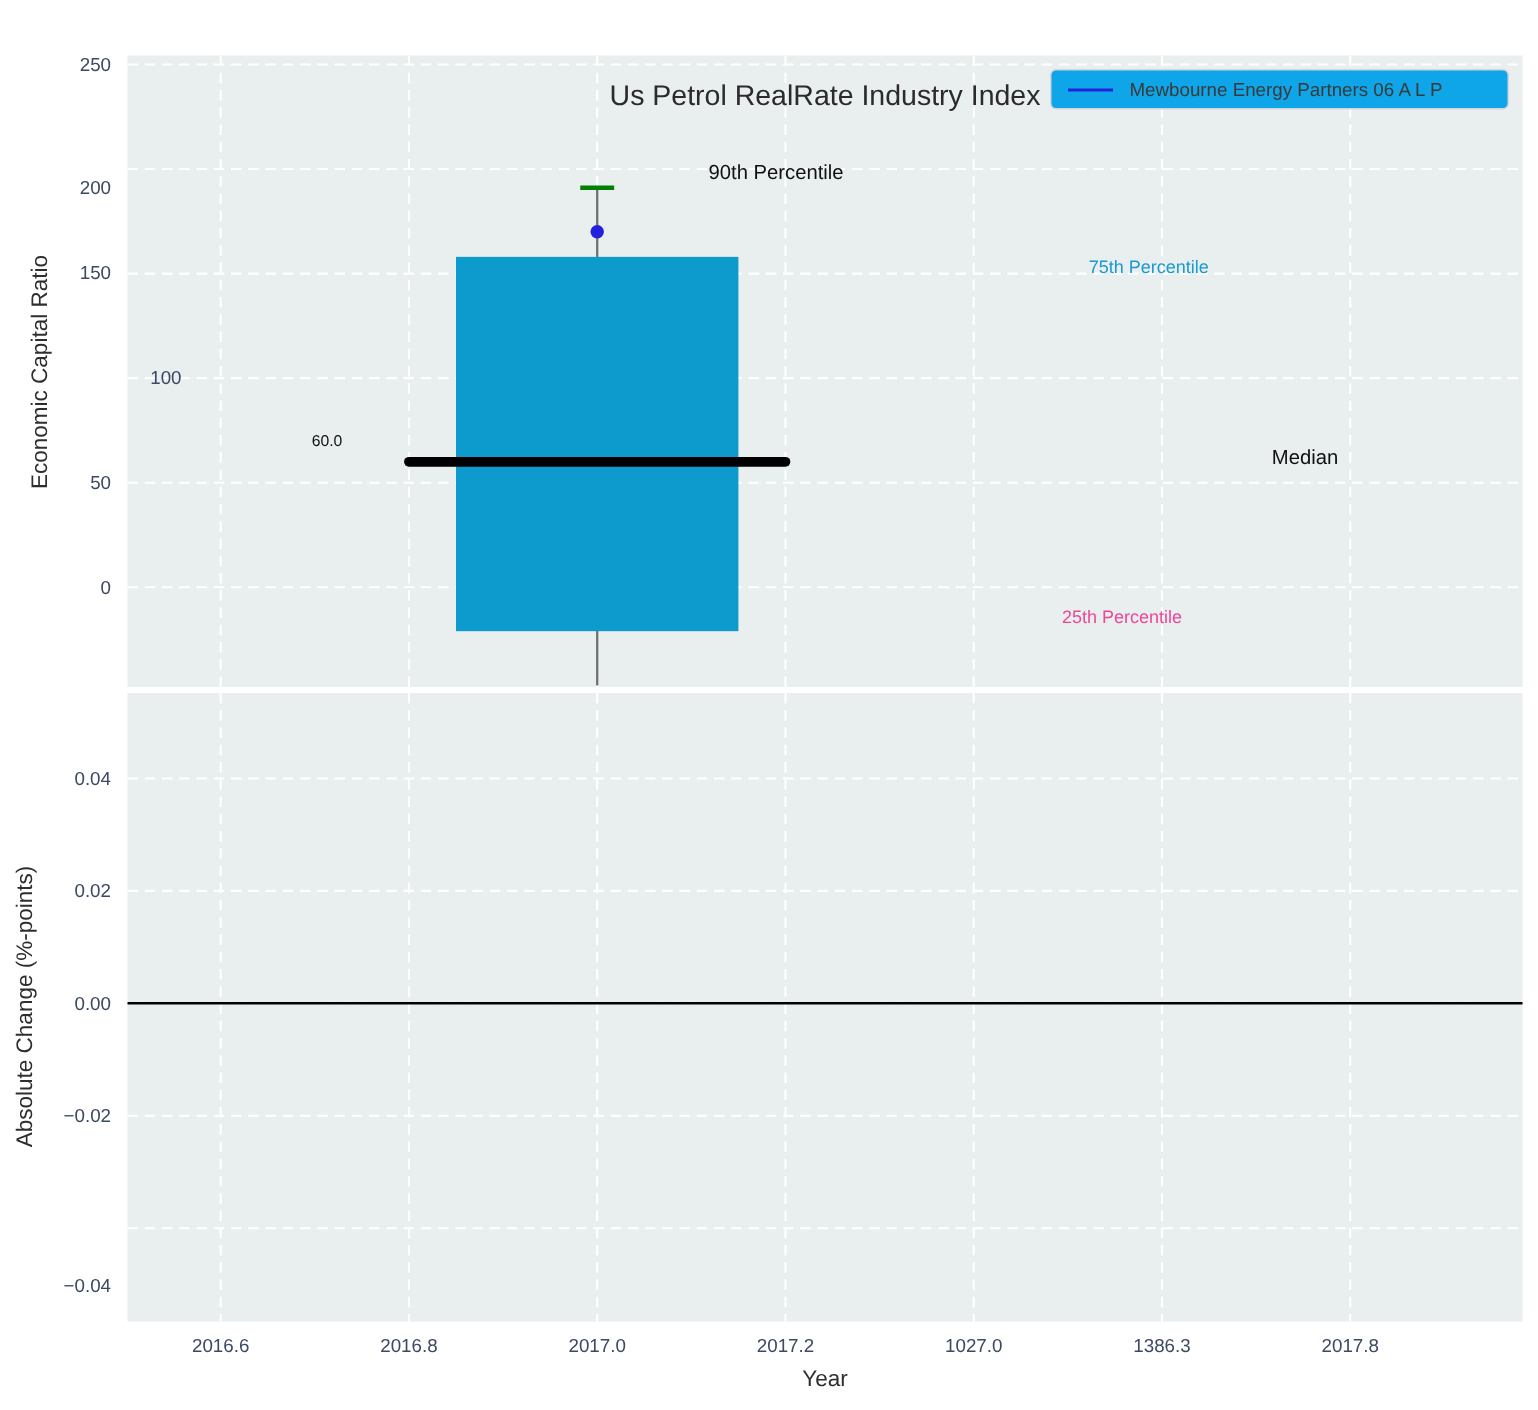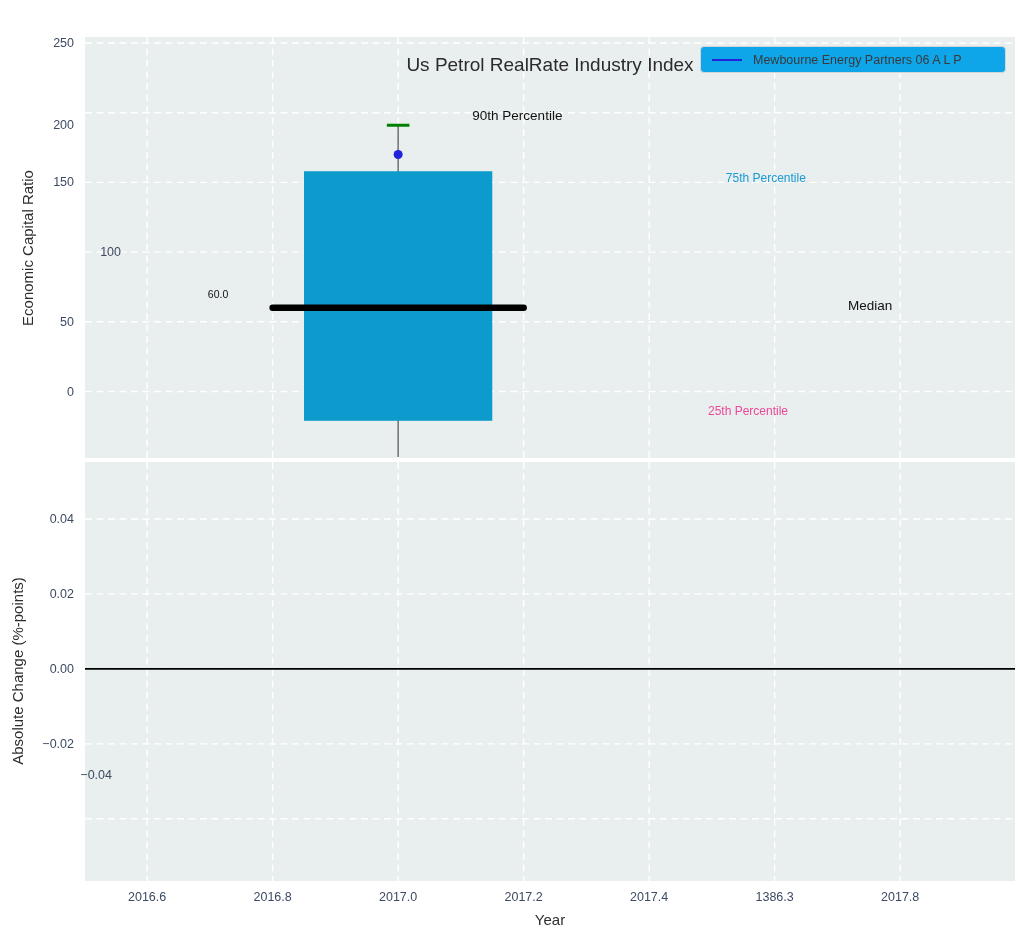--- a/index.html
+++ b/index.html
@@ -74,30 +74,30 @@
     <div class="legend">
       <span class="legend-line" style="border-top-color: rgb(34, 34, 221);"></span>
       <span class="legend-text">Mewbourne Energy Partners 06 A L P</span>
     </div>
   <div class="ytick" style="top: 391.504px;">0</div>
       <div class="ytick" style="top: 321.802px;">50</div>
       <div class="ytick" style="top: 252.1px; padding-left: 47px;">100</div>
       <div class="ytick" style="top: 182.398px;">150</div>
       <div class="ytick" style="top: 125px;">200</div>
       <div class="ytick" style="top: 42.9944px;">250</div>
-      <div class="ytick" style="top: 775px; padding-left: 38px;">−0.04</div>
+      <div class="ytick" style="top: 857px;">−0.04</div>
       <div class="ytick" style="top: 743.832px;">−0.02</div>
       <div class="ytick" style="top: 668.877px;">0.00</div>
       <div class="ytick" style="top: 593.921px;">0.02</div>
       <div class="ytick" style="top: 518.966px;">0.04</div>
       <div class="xtick" style="left: 102.126px; top: 890px;">2016.6</div>
       <div class="xtick" style="left: 227.632px; top: 890px;">2016.8</div>
       <div class="xtick" style="left: 353.138px; top: 890px;">2017.0</div>
       <div class="xtick" style="left: 478.644px; top: 890px;">2017.2</div>
-      <div class="xtick" style="left: 604.15px; top: 890px;">2017.4</div>
+      <div class="xtick" style="left: 604.15px; top: 890px;">1027.0</div>
       <div class="xtick" style="left: 729.656px; top: 890px;">1386.3</div>
       <div class="xtick" style="left: 855.162px; top: 890px;">2017.8</div>
       <div class="ann" style="left: 517.368px; top: 115.484px; color: rgb(17, 17, 17); font-size: 13.5px;">90th Percentile</div>
       <div class="ann" style="left: 765.87px; top: 178.216px; color: rgb(26, 154, 210); font-size: 12px;">75th Percentile</div>
       <div class="ann" style="left: 870.04px; top: 305.074px; color: rgb(17, 17, 17); font-size: 13.5px;">Median</div>
       <div class="ann" style="left: 748px; top: 411.021px; color: #ec4899; font-size: 12px;">25th Percentile</div>
       <div class="ann" style="left: 218.036px; top: 293.922px; color: rgb(17, 17, 17); font-size: 10.5px;">60.0</div>
     </div>
 </div>
 

